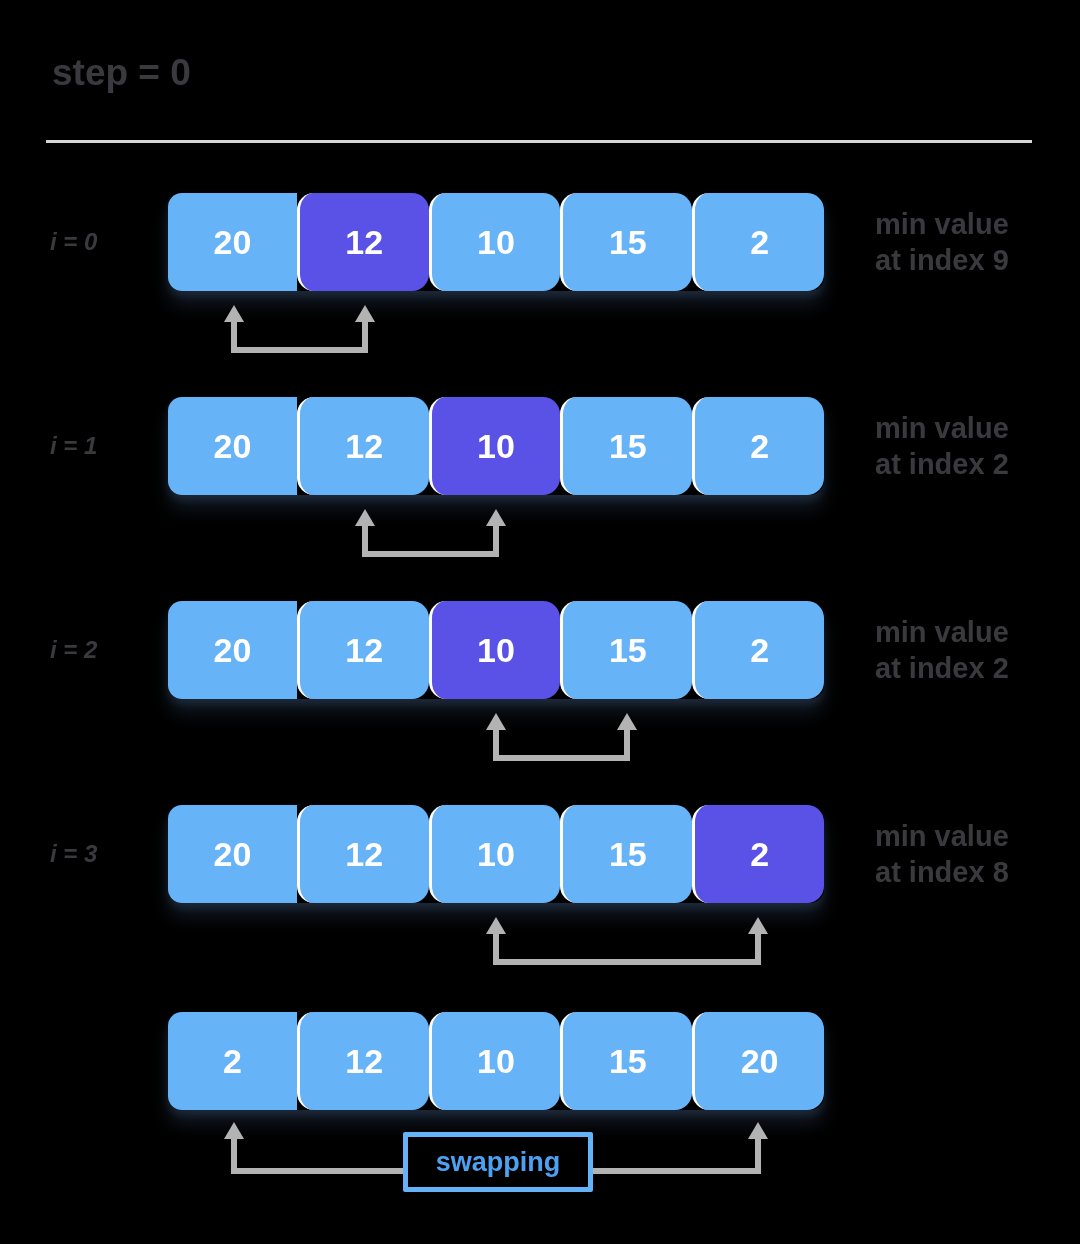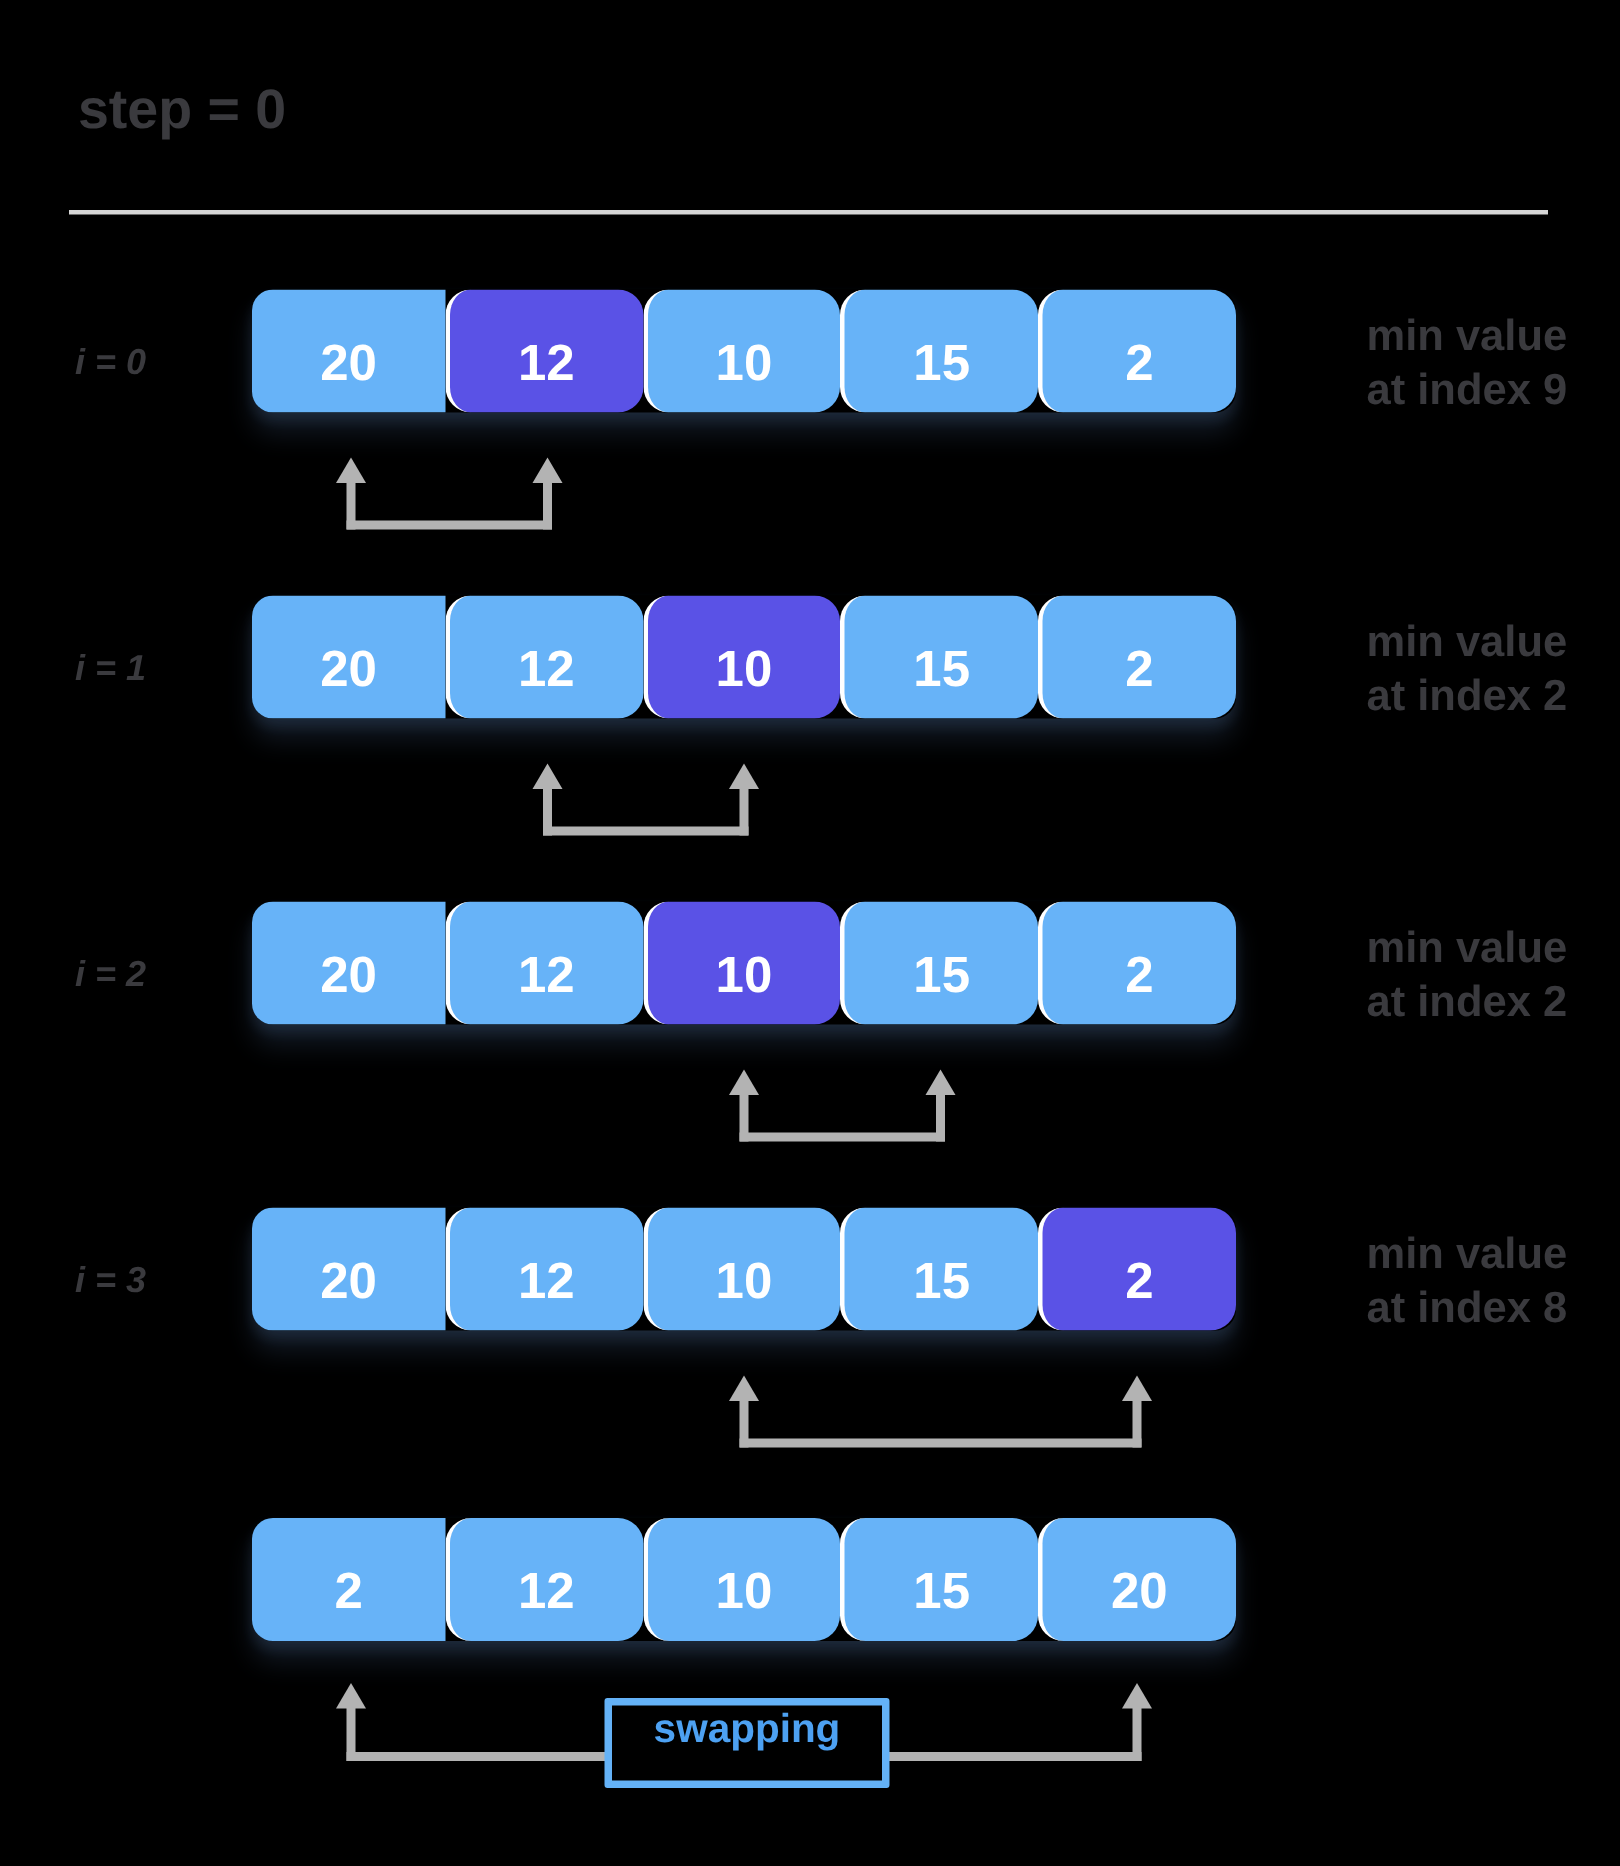--- a/index.html
+++ b/index.html
@@ -27,54 +27,54 @@
   .divider{
     position:absolute;left:46px;top:140px;width:986px;height:3px;
     background:var(--divider);
   }
   .row{position:absolute;left:0;top:0;width:1080px;height:0;}
   .row-label{
     position:absolute;left:50px;top:29px;
     font-size:24px;line-height:40px;color:var(--label-text);white-space:nowrap;font-style:italic;
   }
   .array{
-    position:absolute;left:168px;top:0;width:656px;height:82px;
+    position:absolute;left:168px;top:0;width:656px;height:98px;
     display:flex;border-radius:14px;overflow:hidden;
     box-shadow:0 14px 18px rgba(86,120,170,0.20),0 5px 9px rgba(60,85,120,0.28);
   }
   .cell{
     flex:1;background:var(--cell-blue);color:var(--cell-text);
     font-size:34px;line-height:98px;text-align:center;
   }
   .cell + .cell{border-left:3px solid #ffffff;border-radius:17px;}
   .cell.hl{background:var(--cell-highlight);}
   .caption{
     position:absolute;left:875px;top:13px;
-    font-size:29px;line-height:36px;color:var(--caption-text);white-space:nowrap;margin-left:36px;
+    font-size:29px;line-height:36px;color:var(--caption-text);white-space:nowrap;
   }
   .connector{
     position:absolute;top:128px;height:26px;
     border-left:6px solid var(--arrow);
     border-right:6px solid var(--arrow);
     border-bottom:6px solid var(--arrow);
     z-index:1;
   }
   .row-last .connector{top:126px;height:30px;}
   .ah{
     position:absolute;top:-16px;width:0;height:0;
     border-left:10px solid transparent;border-right:10px solid transparent;
     border-bottom:17px solid var(--arrow);
   }
   .ah-left{left:-13px;}
   .ah-right{right:-13px;}
   .swap-box{
     position:absolute;left:403px;top:120px;width:190px;height:60px;
     box-sizing:border-box;border:5px solid var(--swap-border);border-radius:2px;
     background:#000;z-index:2;
-    display:flex;align-items:flex-start;justify-content:center;
+    display:flex;align-items:center;justify-content:center;
     font-size:27px;color:var(--swap-text);
   }
 </style>
 </head>
 <body>
 
 <div class="page">
 
   <div class="step-label">step = 0</div>
   <div class="divider"></div>

